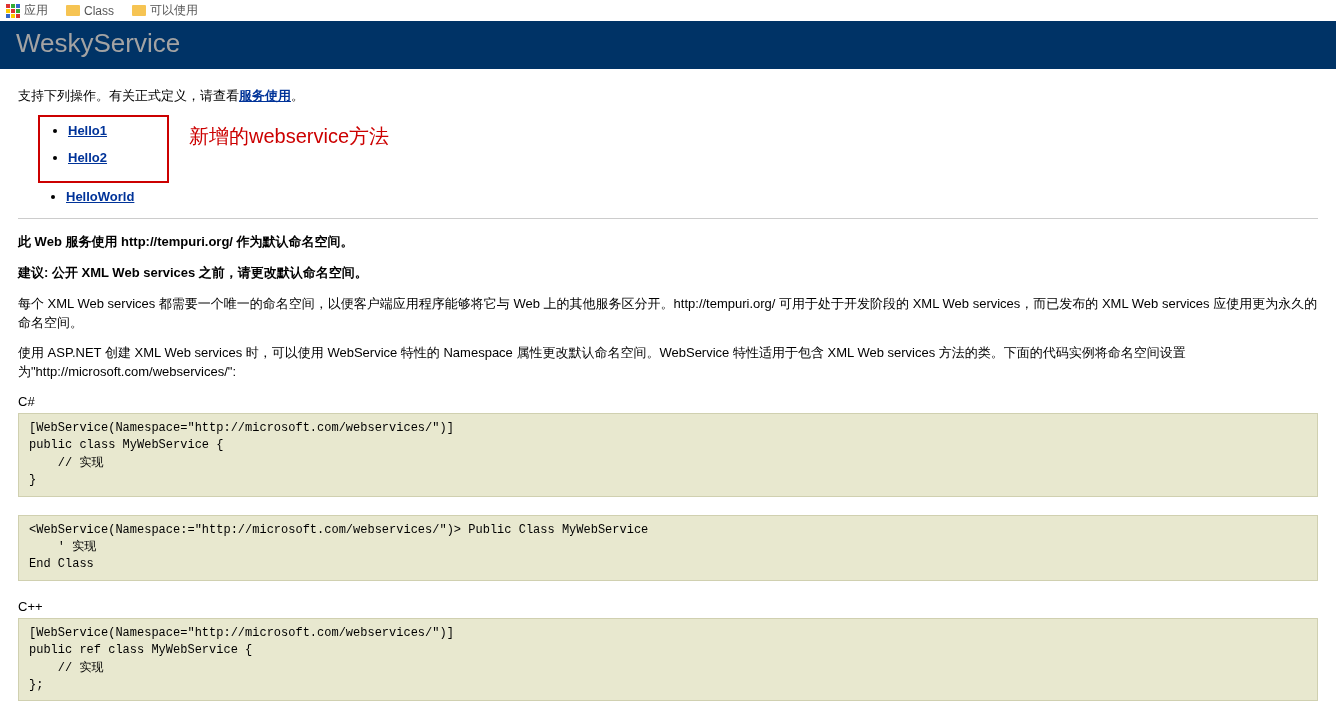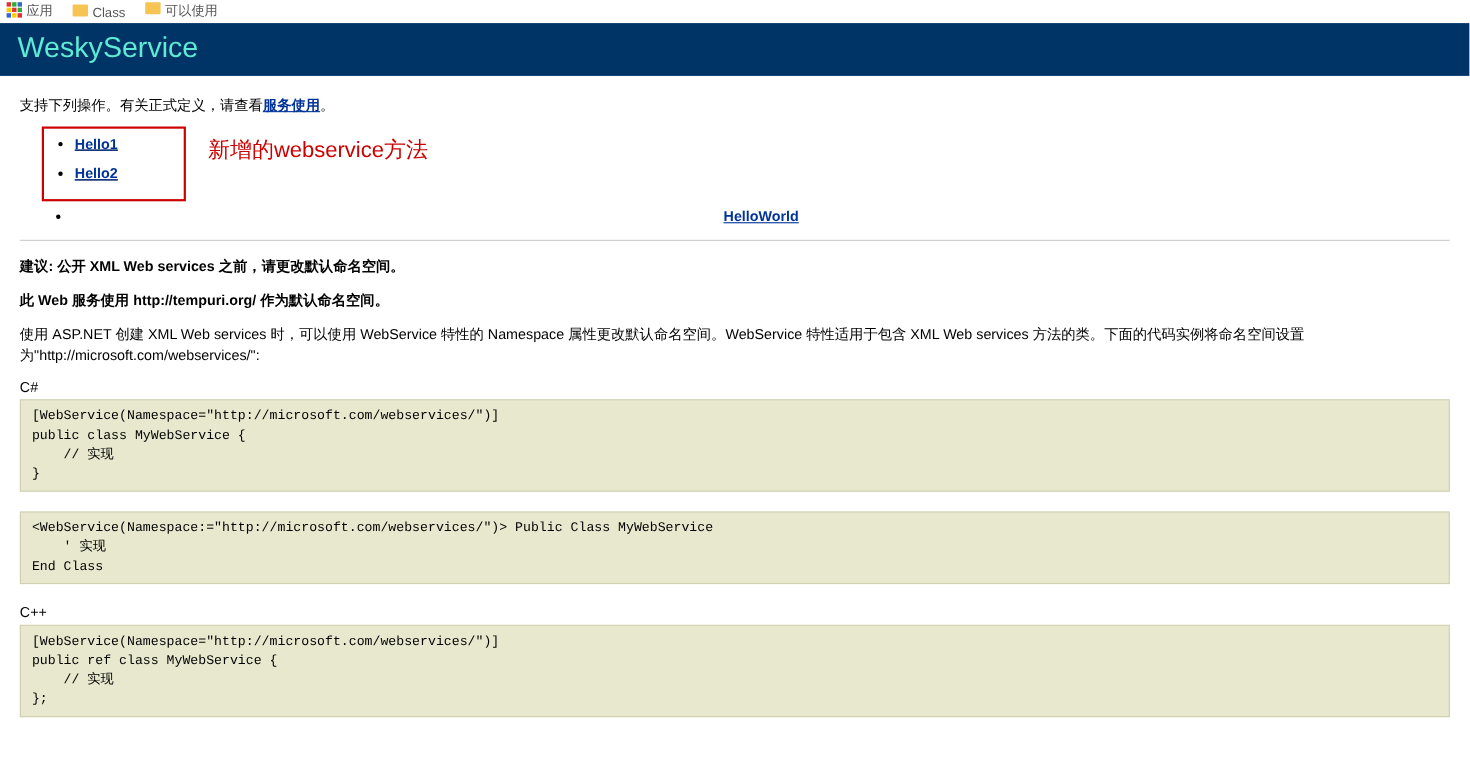--- a/index.html
+++ b/index.html
@@ -11,31 +11,31 @@
     background: #fff;
   }
   .bookmark-bar {
     padding: 2px 6px;
     font-size: 12px;
     color: #555;
     display: flex;
     gap: 18px;
     align-items: center;
   }
-  .bm-item { display:flex; gap:4px; color:#555; }
+  .bm-item { display:flex; align-items:center; gap:4px; color:#555; }
   .folder-icon {
     width:14px; height:11px; background:#f6c453; border-radius:1px; display:inline-block;
   }
   .apps-icon {
     display:inline-grid; grid-template-columns:repeat(3,4px); grid-template-rows:repeat(3,4px); gap:1px;
   }
   .apps-icon span { width:4px;height:4px;display:block; }
   .title-bar {
     background: #003366;
-    color: #5eead4;
+    color: #a3a3a3;
     padding: 7px 16px 10px 16px;
   }
   .title-bar h1 {
     font-size: 26px;
     font-weight: normal;
     margin:0;
     font-family: "Segoe UI", Arial, sans-serif;
   }
   .content {
     padding: 10px 18px 30px 18px;
@@ -47,21 +47,21 @@
     display: inline-block;
     padding: 0px 60px 4px 0px;
     margin-left: 20px;
     position:relative;
   }
   .methods-wrap { display:flex; align-items:flex-start; gap:20px; }
   .red-note { color:#cc0000; font-size:20px; padding-top:8px; }
   ul.methods { margin: 6px 0 2px 28px; padding:0; }
   ul.methods li { margin: 4px 0 12px 0; text-decoration: underline; }
   ul.methods-outside { margin: 0px 0 14px 48px; padding:0; list-style:disc; }
-  ul.methods-outside li { margin: 6px 0 12px 0; text-align: center; }
+  ul.methods-outside li { margin: 6px 0 12px 0; }
   hr { border:none; border-top:1px solid #ccc; margin: 4px 0 14px 0; }
   p.para { margin: 8px 0 12px 0; line-height:1.45; }
   p.strong { font-weight:bold; }
   .codehead { margin: 10px 0 4px 0; }
   pre.codeblock {
     background: #e8e8cf;
     border:1px solid #d0d0b0;
     padding: 6px 10px;
     font-family: Consolas, "Courier New", monospace;
     font-size: 12px;
@@ -118,22 +118,23 @@
     </div>
     <div class="red-note">新增的webservice方法</div>
   </div>
 
   <ul class="methods-outside">
     <li><a href="#" class="svclnk">HelloWorld</a></li>
   </ul>
 
   <hr>
 
+  <p class="para strong">此 Web 服务使用 http://tempuri.org/ 作为默认命名空间。</p>
   <p class="para strong">建议: 公开 XML Web services 之前，请更改默认命名空间。</p>
-  <p class="para strong">此 Web 服务使用 http://tempuri.org/ 作为默认命名空间。</p>
+  <p class="para">每个 XML Web services 都需要一个唯一的命名空间，以便客户端应用程序能够将它与 Web 上的其他服务区分开。http://tempuri.org/ 可用于处于开发阶段的 XML Web services，而已发布的 XML Web services 应使用更为永久的命名空间。</p>
   <p class="para">使用 ASP.NET 创建 XML Web services 时，可以使用 WebService 特性的 Namespace 属性更改默认命名空间。WebService 特性适用于包含 XML Web services 方法的类。下面的代码实例将命名空间设置为"http://microsoft.com/webservices/":</p>
 
   <div class="codehead">C#</div>
   <pre class="codeblock">[WebService(Namespace="http://microsoft.com/webservices/")]
 public class MyWebService {
     // 实现
 }</pre>
 
   <pre class="codeblock">&lt;WebService(Namespace:="http://microsoft.com/webservices/")&gt; Public Class MyWebService
     ' 实现

